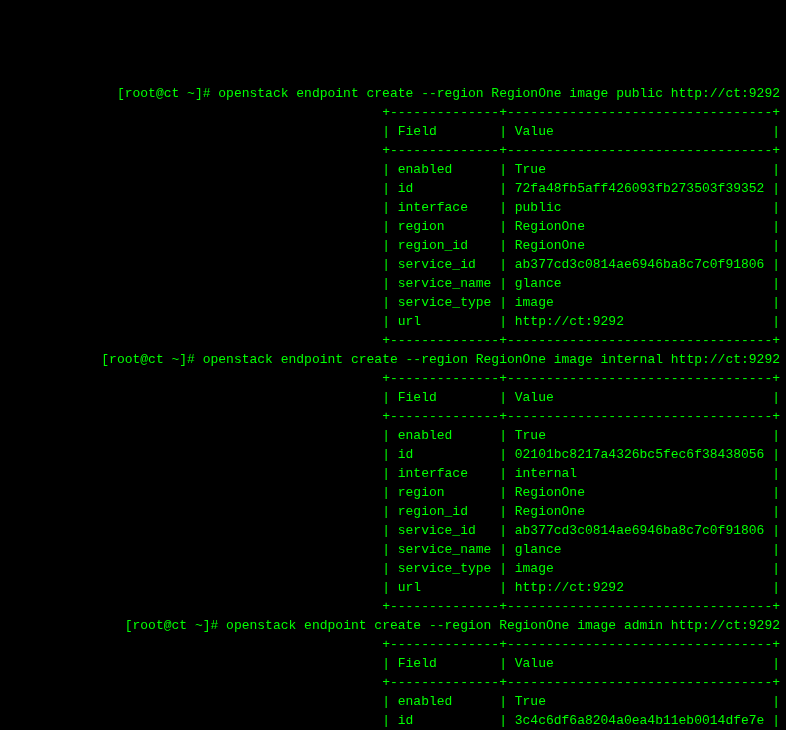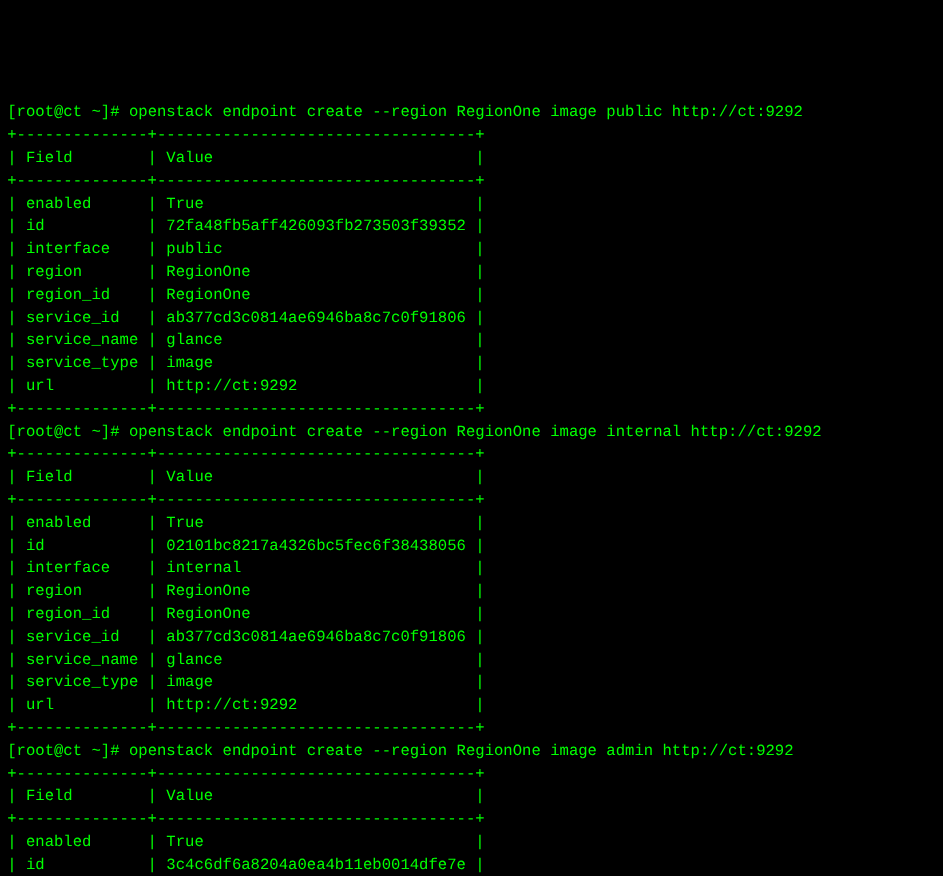--- a/index.html
+++ b/index.html
@@ -1,15 +1,15 @@
 <!DOCTYPE html>
 <html><head>
   <meta charset="utf-8">
   <style>
-    * { margin: 0; padding: 0; box-sizing: border-box; }
+    * { margin: 0; padding: 0; box-sizing: border-box; text-align: right; }
     body {
       background: #000000;
       color: #00ff00;
       font-family: 'Courier New', Consolas, monospace;
       font-size: 13px;
       line-height: 19px;
       padding: 8px 6px;
       width: 786px;
       white-space: pre;
       position: relative;

